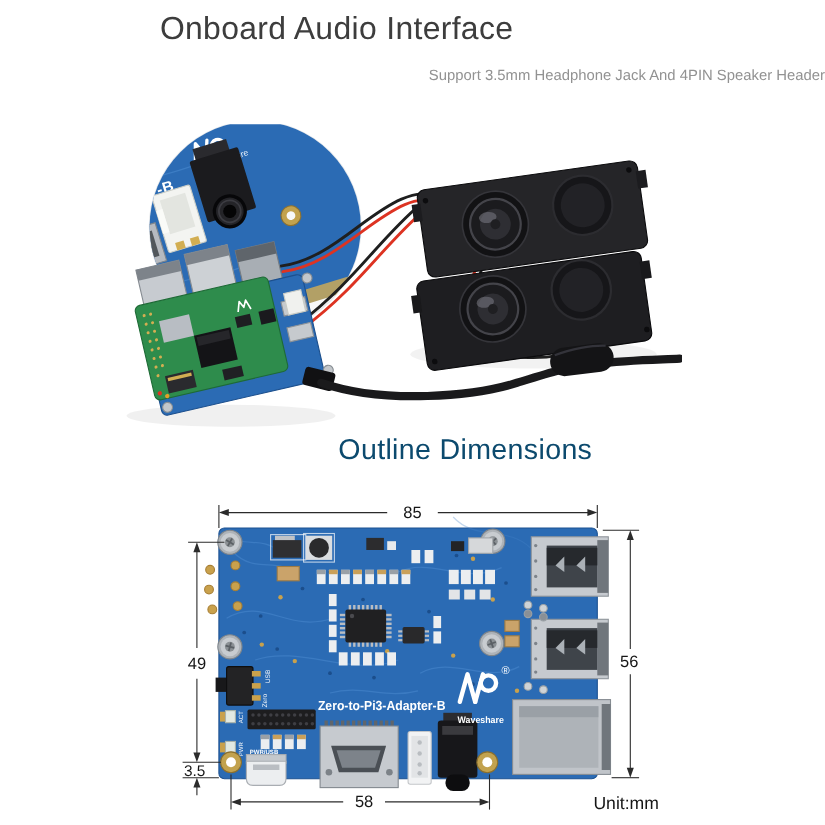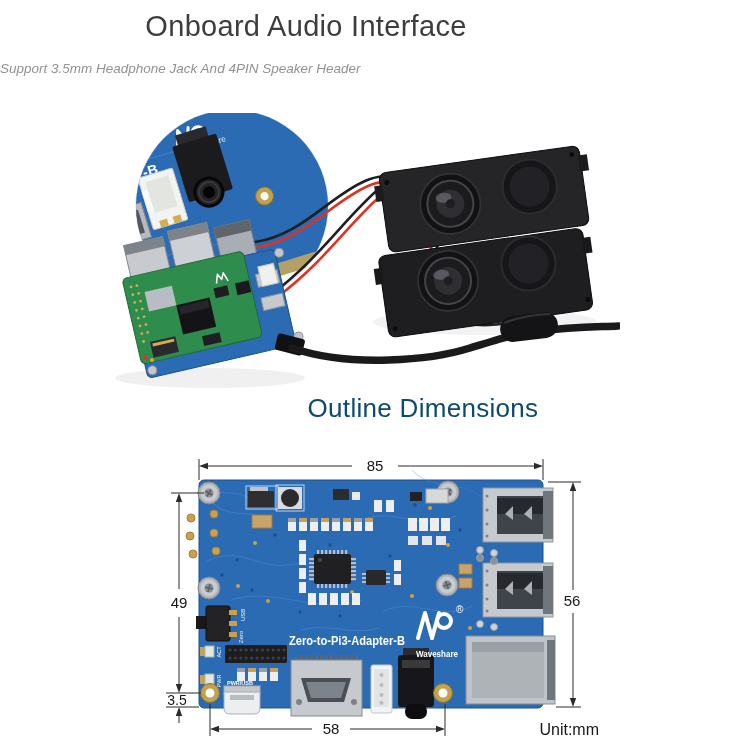--- a/index.html
+++ b/index.html
@@ -5,22 +5,22 @@
   html,body{margin:0;padding:0;background:#fff;}
   .canvas{
     position:relative;width:750px;height:750px;background:#ffffff;
     overflow:hidden;font-family:"Liberation Sans",sans-serif;
   }
   .page-title{
     position:absolute;top:10px;left:0;width:612px;text-align:center;
     font-size:29px;font-weight:400;color:#3d3d3d;letter-spacing:.3px;
   }
   .subtitle{
-    position:absolute;top:60px;left:0;width:750px;text-align:left;
-    font-size:13.5px;line-height:17px;color:#929292;font-style:italic;
+    position:absolute;top:60px;left:0;width:750px;text-align:right;
+    font-size:13.5px;line-height:17px;color:#929292;
   }
   .section-title{
     position:absolute;top:393px;left:0;width:750px;text-align:center;
     font-size:26px;font-weight:400;color:#0c4a6e;letter-spacing:.3px;margin-left:48px;
   }
   .photo-svg{position:absolute;left:75px;top:113px;width:545px;height:277px;}
   .diagram-svg{position:absolute;left:140px;top:440px;width:480px;height:310px;}
   svg text{font-family:"Liberation Sans",sans-serif;}
 </style>
 </head>

